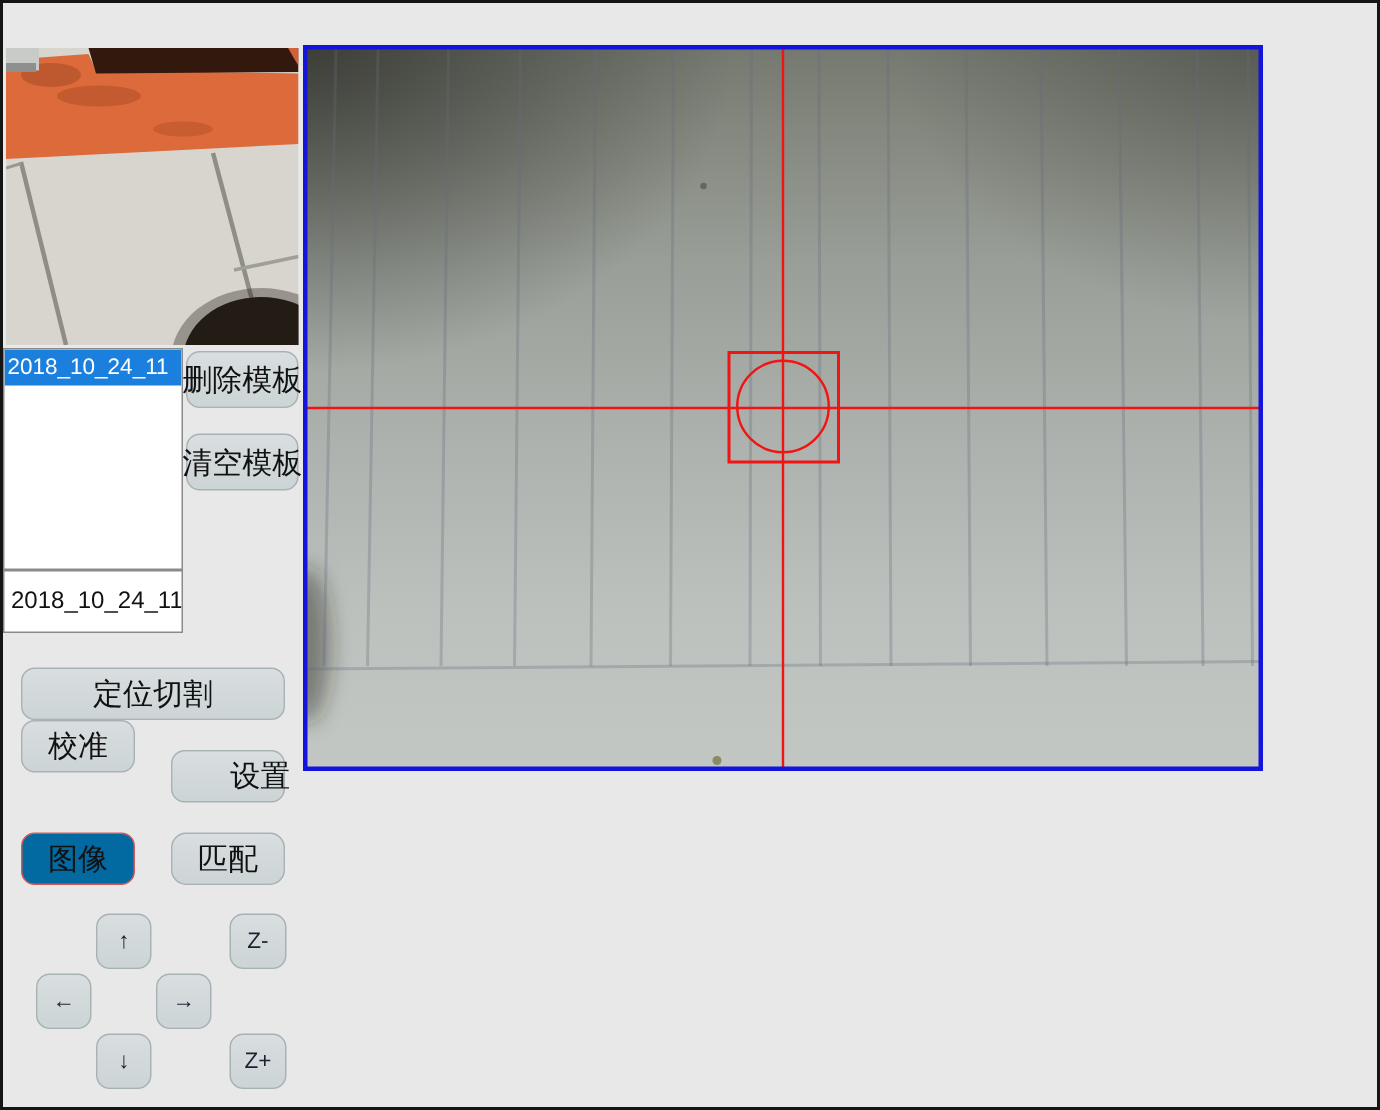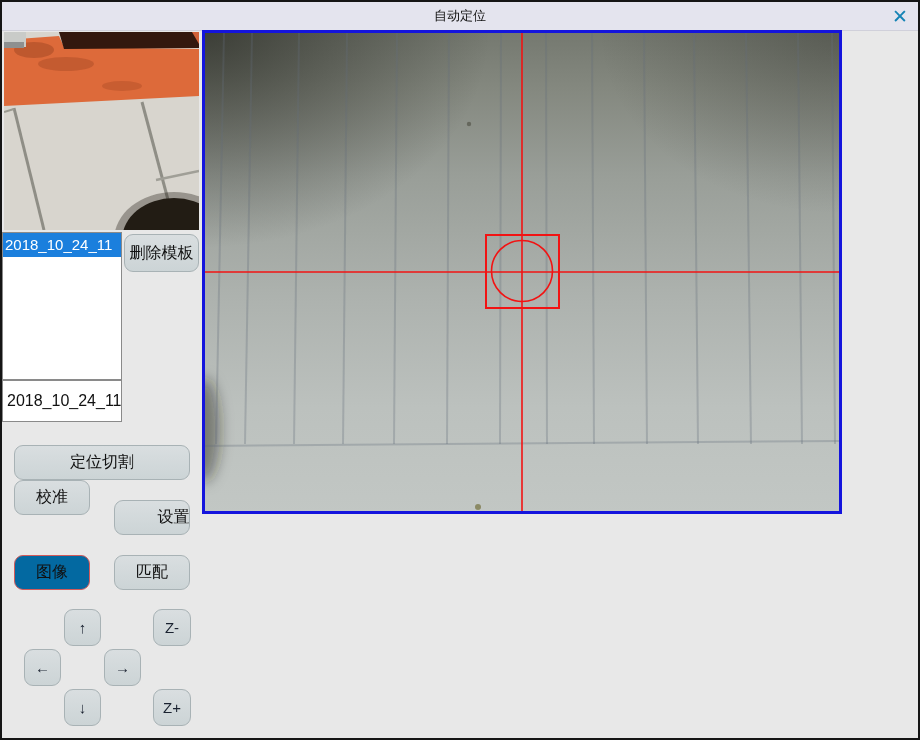--- a/index.html
+++ b/index.html
@@ -29,37 +29,33 @@
     padding-left:2px;white-space:nowrap;overflow:hidden;
   }
   .name-field{
     position:absolute;left:0;top:378px;width:120px;height:42px;background:#fff;
     border:1px solid #8a8a8a;box-sizing:border-box;font-size:16px;color:#111;
     padding:0 0 0 4px;font-family:"Liberation Sans","DejaVu Sans",sans-serif;outline:none;
   }
   .btn{
     position:absolute;display:flex;align-items:center;justify-content:center;
     background:linear-gradient(#d9dee0,#ccd4d6);border:1px solid #a8b2b5;
-    border-radius:9px;font-size:16px;color:#111;cursor:pointer;box-sizing:border-box;
+    border-radius:9px;font-size:20px;color:#111;cursor:pointer;box-sizing:border-box;
     white-space:nowrap;
   }
   .btn.red{background:#0369a1;border-color:#d25a5a;}
   .tpl-btn{left:122px;width:75px;height:38px;}
   .jog{font-size:15px;color:#1a2230;}
   .camera{position:absolute;left:200px;top:28px;width:640px;height:484px;}
 </style>
 </head>
 <body>
 
 <div class="window">
 
-  <div class="titlebar">
-    <span class="title">自动定位</span>
-    <span class="close-btn">✕</span>
-  </div>
 
   <svg class="thumb" viewBox="0 0 195 198">
     <rect x="0" y="0" width="195" height="198" fill="#d8d5ce"></rect>
 
     <path d="M10 76 L40 198" stroke="#8f8e86" stroke-width="3" fill="none"></path>
     <path d="M138 70 L172 198" stroke="#8f8e86" stroke-width="3" fill="none"></path>
     <path d="M152 148 L195 139" stroke="#a09f97" stroke-width="2.5" fill="none"></path>
     <path d="M0 80 L10 77" stroke="#9a998f" stroke-width="2" fill="none"></path>
 
     <polygon points="0,8 55,4 60,15 195,17 195,64 0,74" fill="#dd6a3a"></polygon>
@@ -77,26 +73,27 @@
     <ellipse cx="170" cy="208" rx="60" ry="48" fill="rgba(34,28,21,0.35)"></ellipse>
   </svg>
 
   <div class="listbox">
     <div class="list-item-selected">2018_10_24_11</div>
   </div>
 
   <input class="name-field" value="2018_10_24_11" style="">
 
   <div class="btn tpl-btn" style="top:232px;">删除模板</div>
+  <div class="btn tpl-btn" style="top:287px;">清空模板</div>
 
   <div class="btn" style="left:12px;top:443px;width:176px;height:35px;">定位切割</div>
   <div class="btn" style="left:12px;top:478px;width:76px;height:35px;">校准</div>
   <div class="btn" style="left:112px;top:498px;width:76px;height:35px;padding-left:43px;">设置</div>
   <div class="btn red" style="left:12px;top:553px;width:76px;height:35px;">图像</div>
-  <div class="btn" style="left:112px;top:553px;width:76px;height:35px;">匹配</div>
+  <div class="btn" style="left:112px;top:553px;width:76px;height:35px;border-radius:10px;">匹配</div>
 
   <div class="btn jog" style="left:62px;top:607px;width:37px;height:37px;">↑</div>
   <div class="btn jog" style="left:151px;top:607px;width:38px;height:37px;">Z-</div>
   <div class="btn jog" style="left:22px;top:647px;width:37px;height:37px;">←</div>
   <div class="btn jog" style="left:102px;top:647px;width:37px;height:37px;">→</div>
   <div class="btn jog" style="left:62px;top:687px;width:37px;height:37px;">↓</div>
   <div class="btn jog" style="left:151px;top:687px;width:38px;height:37px;">Z+</div>
 
   <svg class="camera" viewBox="0 0 640 484">
     <defs>

